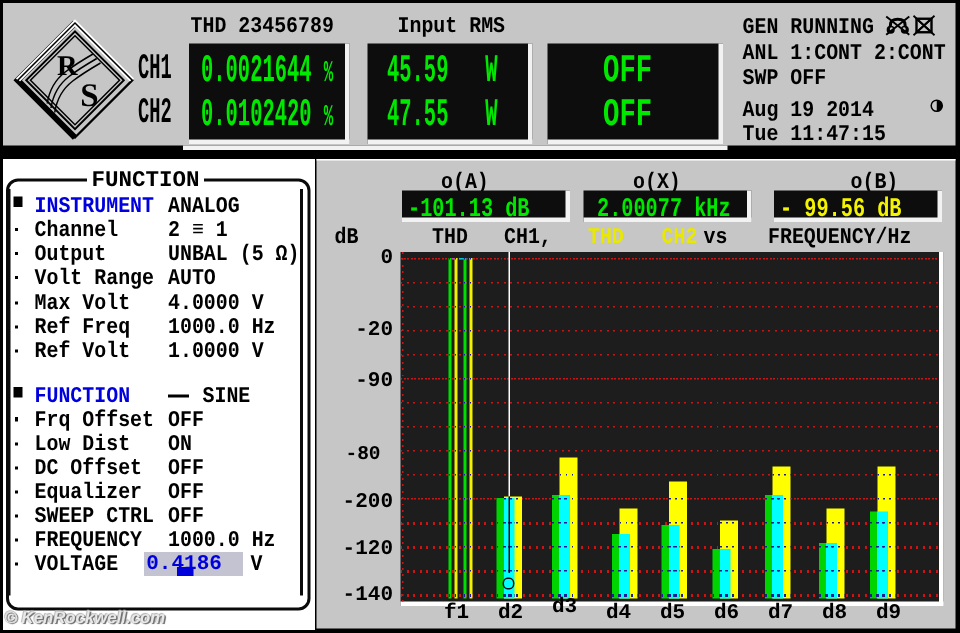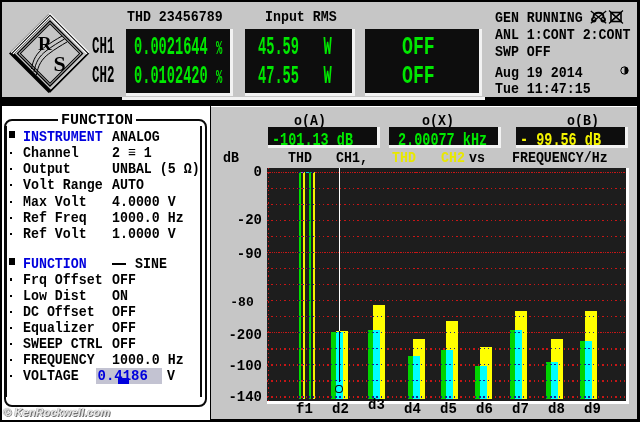--- a/index.html
+++ b/index.html
@@ -152,21 +152,21 @@
 <div class="t m13" style="left:392px;top:151px;color:#e8e800;">THD</div>
 <div class="t m13" style="left:441px;top:151px;color:#e8e800;">CH2</div>
 <div class="t m13" style="left:469px;top:151px;">vs</div>
 <div class="t m13" style="left:512px;top:151px;">FREQUENCY/Hz</div>
 
 <div class="t" style="left:222px;top:165px;width:40px;text-align:right;font-size:14px;">0</div>
 <div class="t" style="left:222px;top:213px;width:40px;text-align:right;font-size:14px;">-20</div>
 <div class="t" style="left:222px;top:247px;width:40px;text-align:right;font-size:14px;">-90</div>
 <div class="t" style="left:222px;top:296px;width:40px;text-align:center;font-size:13px;">-80</div>
 <div class="t" style="left:222px;top:328px;width:40px;text-align:right;font-size:14px;">-200</div>
-<div class="t" style="left:222px;top:359px;width:40px;text-align:right;font-size:14px;">-100</div>
+<div class="t" style="left:222px;top:359px;width:40px;text-align:right;font-size:14px;">-120</div>
 <div class="t" style="left:222px;top:390px;width:40px;text-align:right;font-size:14px;">-140</div>
 
 <div id="plot" style="position:absolute;left:267px;top:168px;width:359px;height:233px;background:#1d1d1d;border-right:3px solid #fff;border-bottom:3px solid #fff;">
     <div style="position:absolute;left:0;top:3.5px;width:359px;height:1.4px;background:repeating-linear-gradient(90deg,#c81616 0,#c81616 1.3px,transparent 1.3px,transparent 2.3px);"></div>
     <div style="position:absolute;left:0;top:19.56px;width:359px;height:1.4px;background:repeating-linear-gradient(90deg,#c81616 0,#c81616 1.3px,transparent 1.3px,transparent 4.3px);"></div>
     <div style="position:absolute;left:0;top:35.62px;width:359px;height:1.4px;background:repeating-linear-gradient(90deg,#c81616 0,#c81616 1.3px,transparent 1.3px,transparent 4.3px);"></div>
     <div style="position:absolute;left:0;top:51.67999999999999px;width:359px;height:1.4px;background:repeating-linear-gradient(90deg,#c81616 0,#c81616 1.3px,transparent 1.3px,transparent 4.3px);"></div>
     <div style="position:absolute;left:0;top:67.74px;width:359px;height:1.4px;background:repeating-linear-gradient(90deg,#c81616 0,#c81616 1.3px,transparent 1.3px,transparent 4.3px);"></div>
     <div style="position:absolute;left:0;top:83.8px;width:359px;height:1.4px;background:repeating-linear-gradient(90deg,#c81616 0,#c81616 1.3px,transparent 1.3px,transparent 2.3px);"></div>
     <div style="position:absolute;left:0;top:99.85999999999999px;width:359px;height:1.4px;background:repeating-linear-gradient(90deg,#c81616 0,#c81616 1.3px,transparent 1.3px,transparent 4.3px);"></div>

